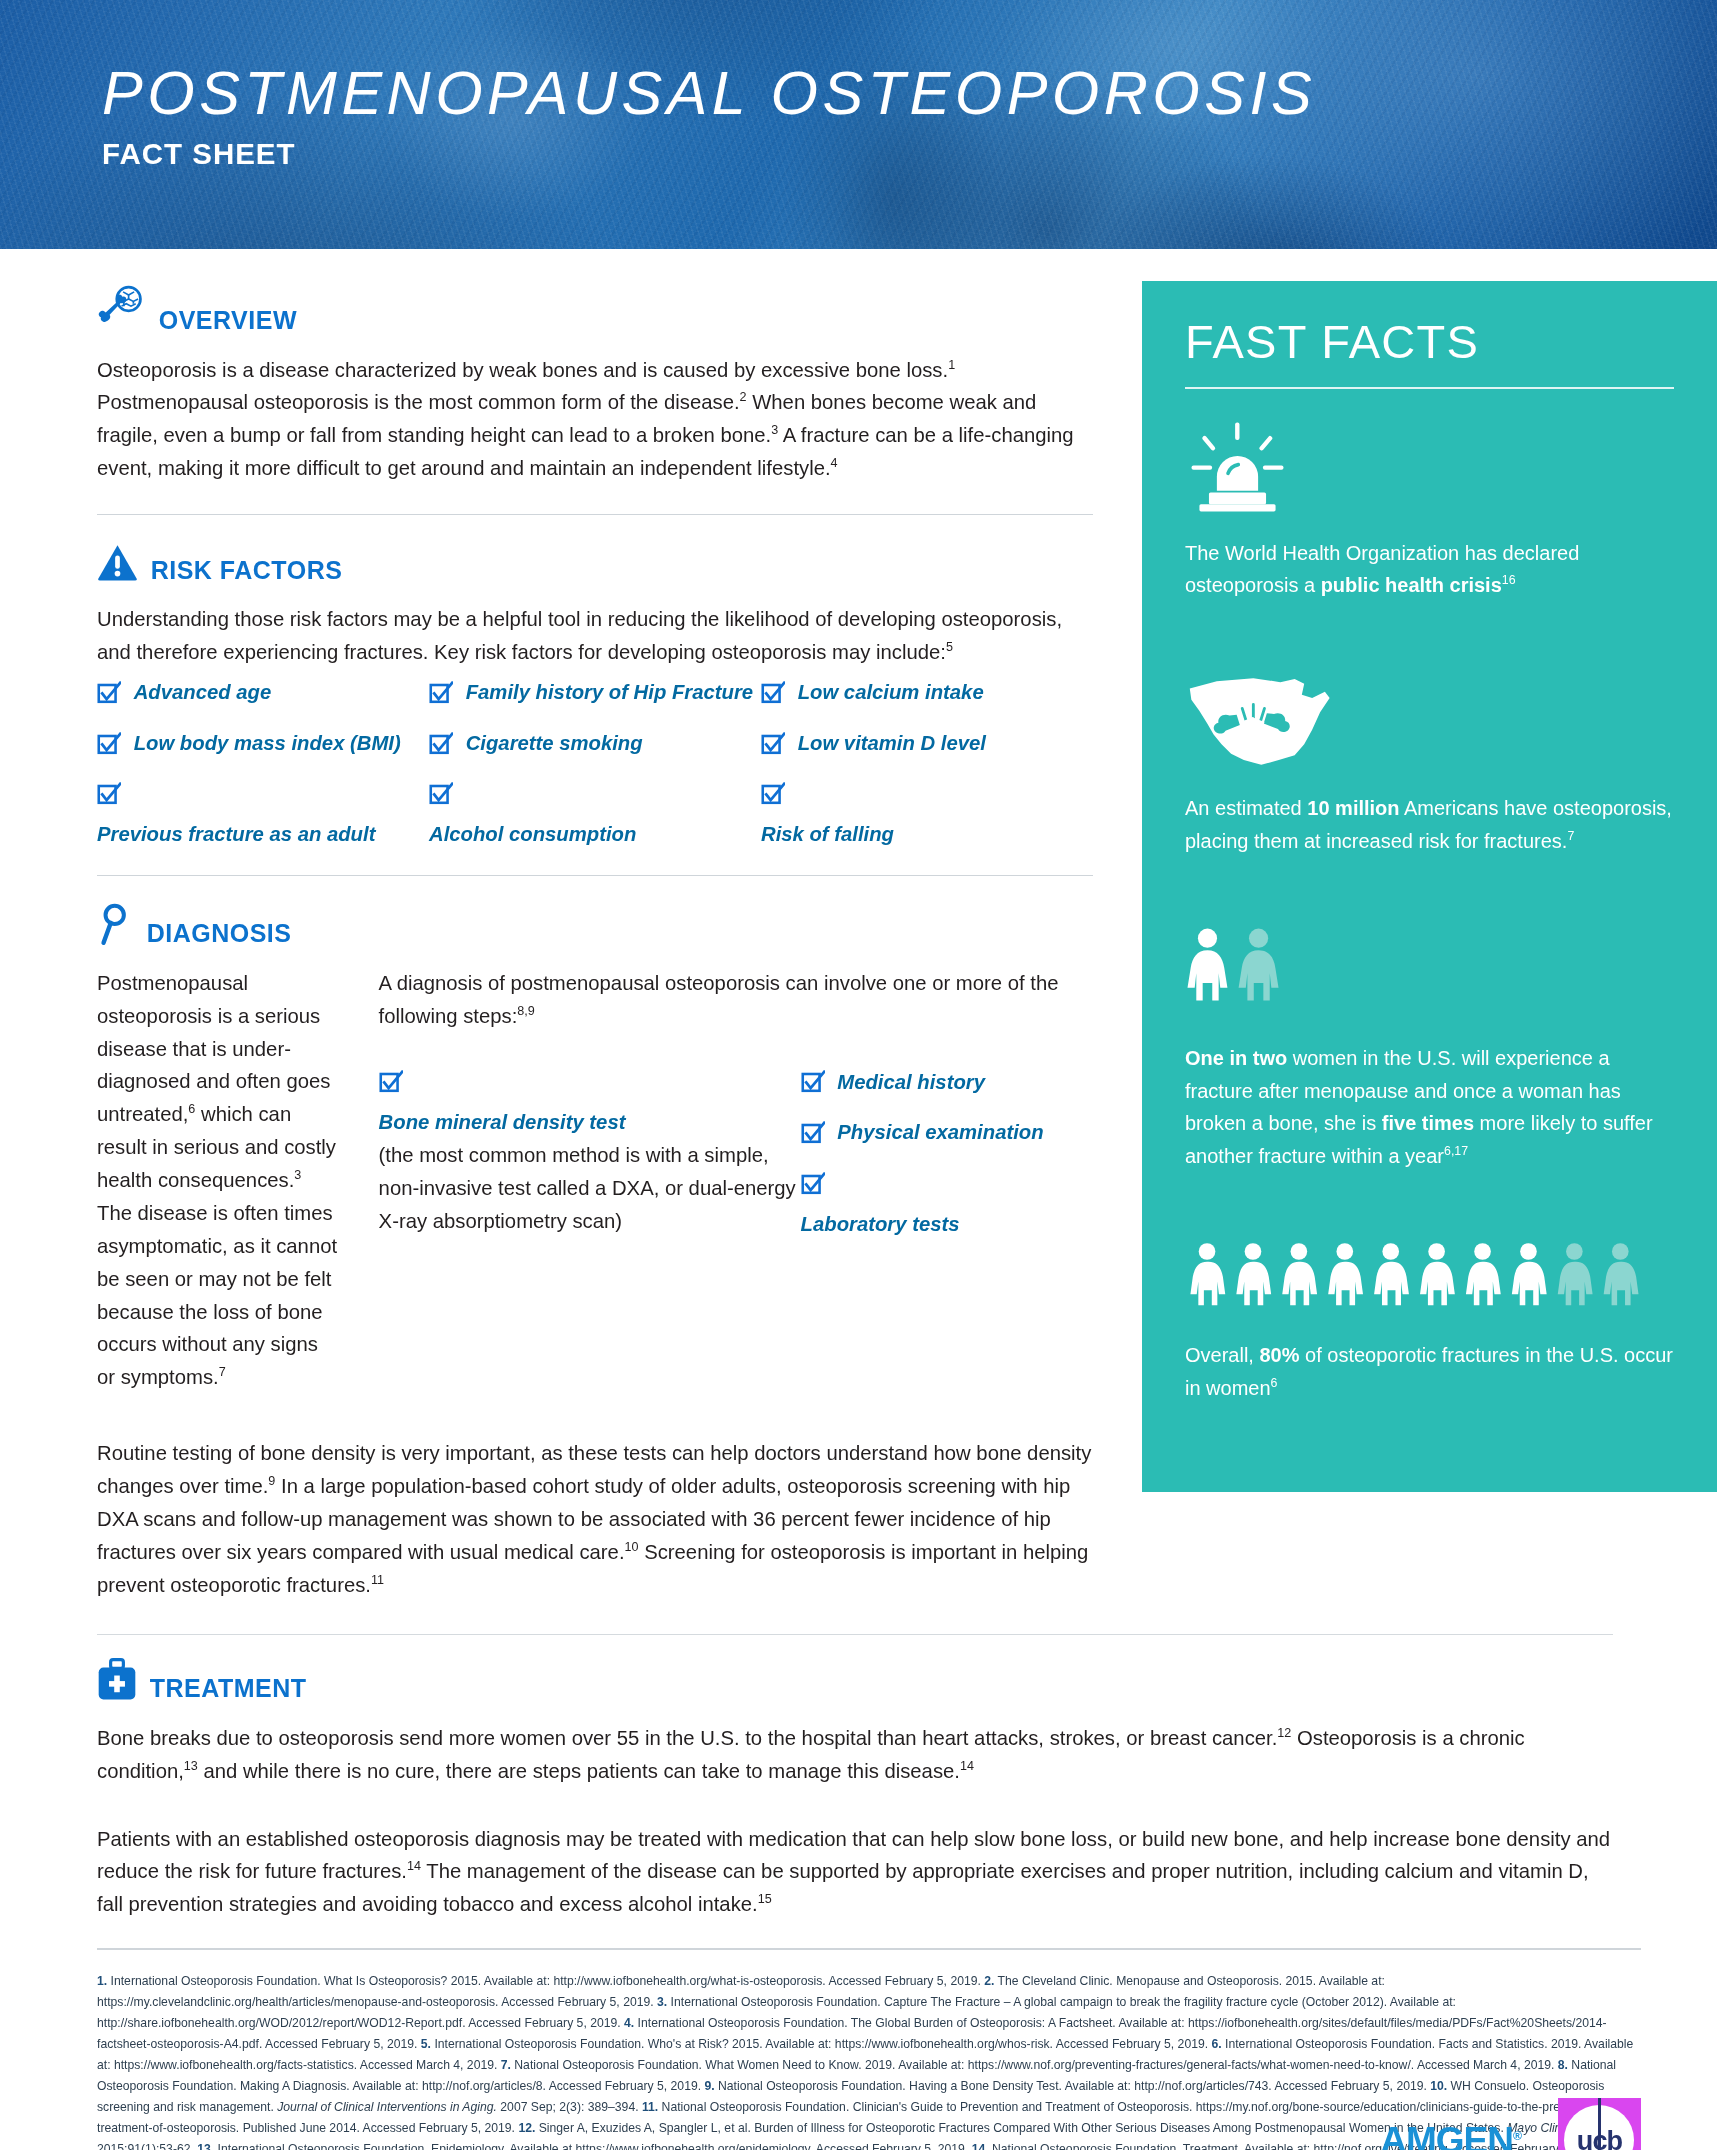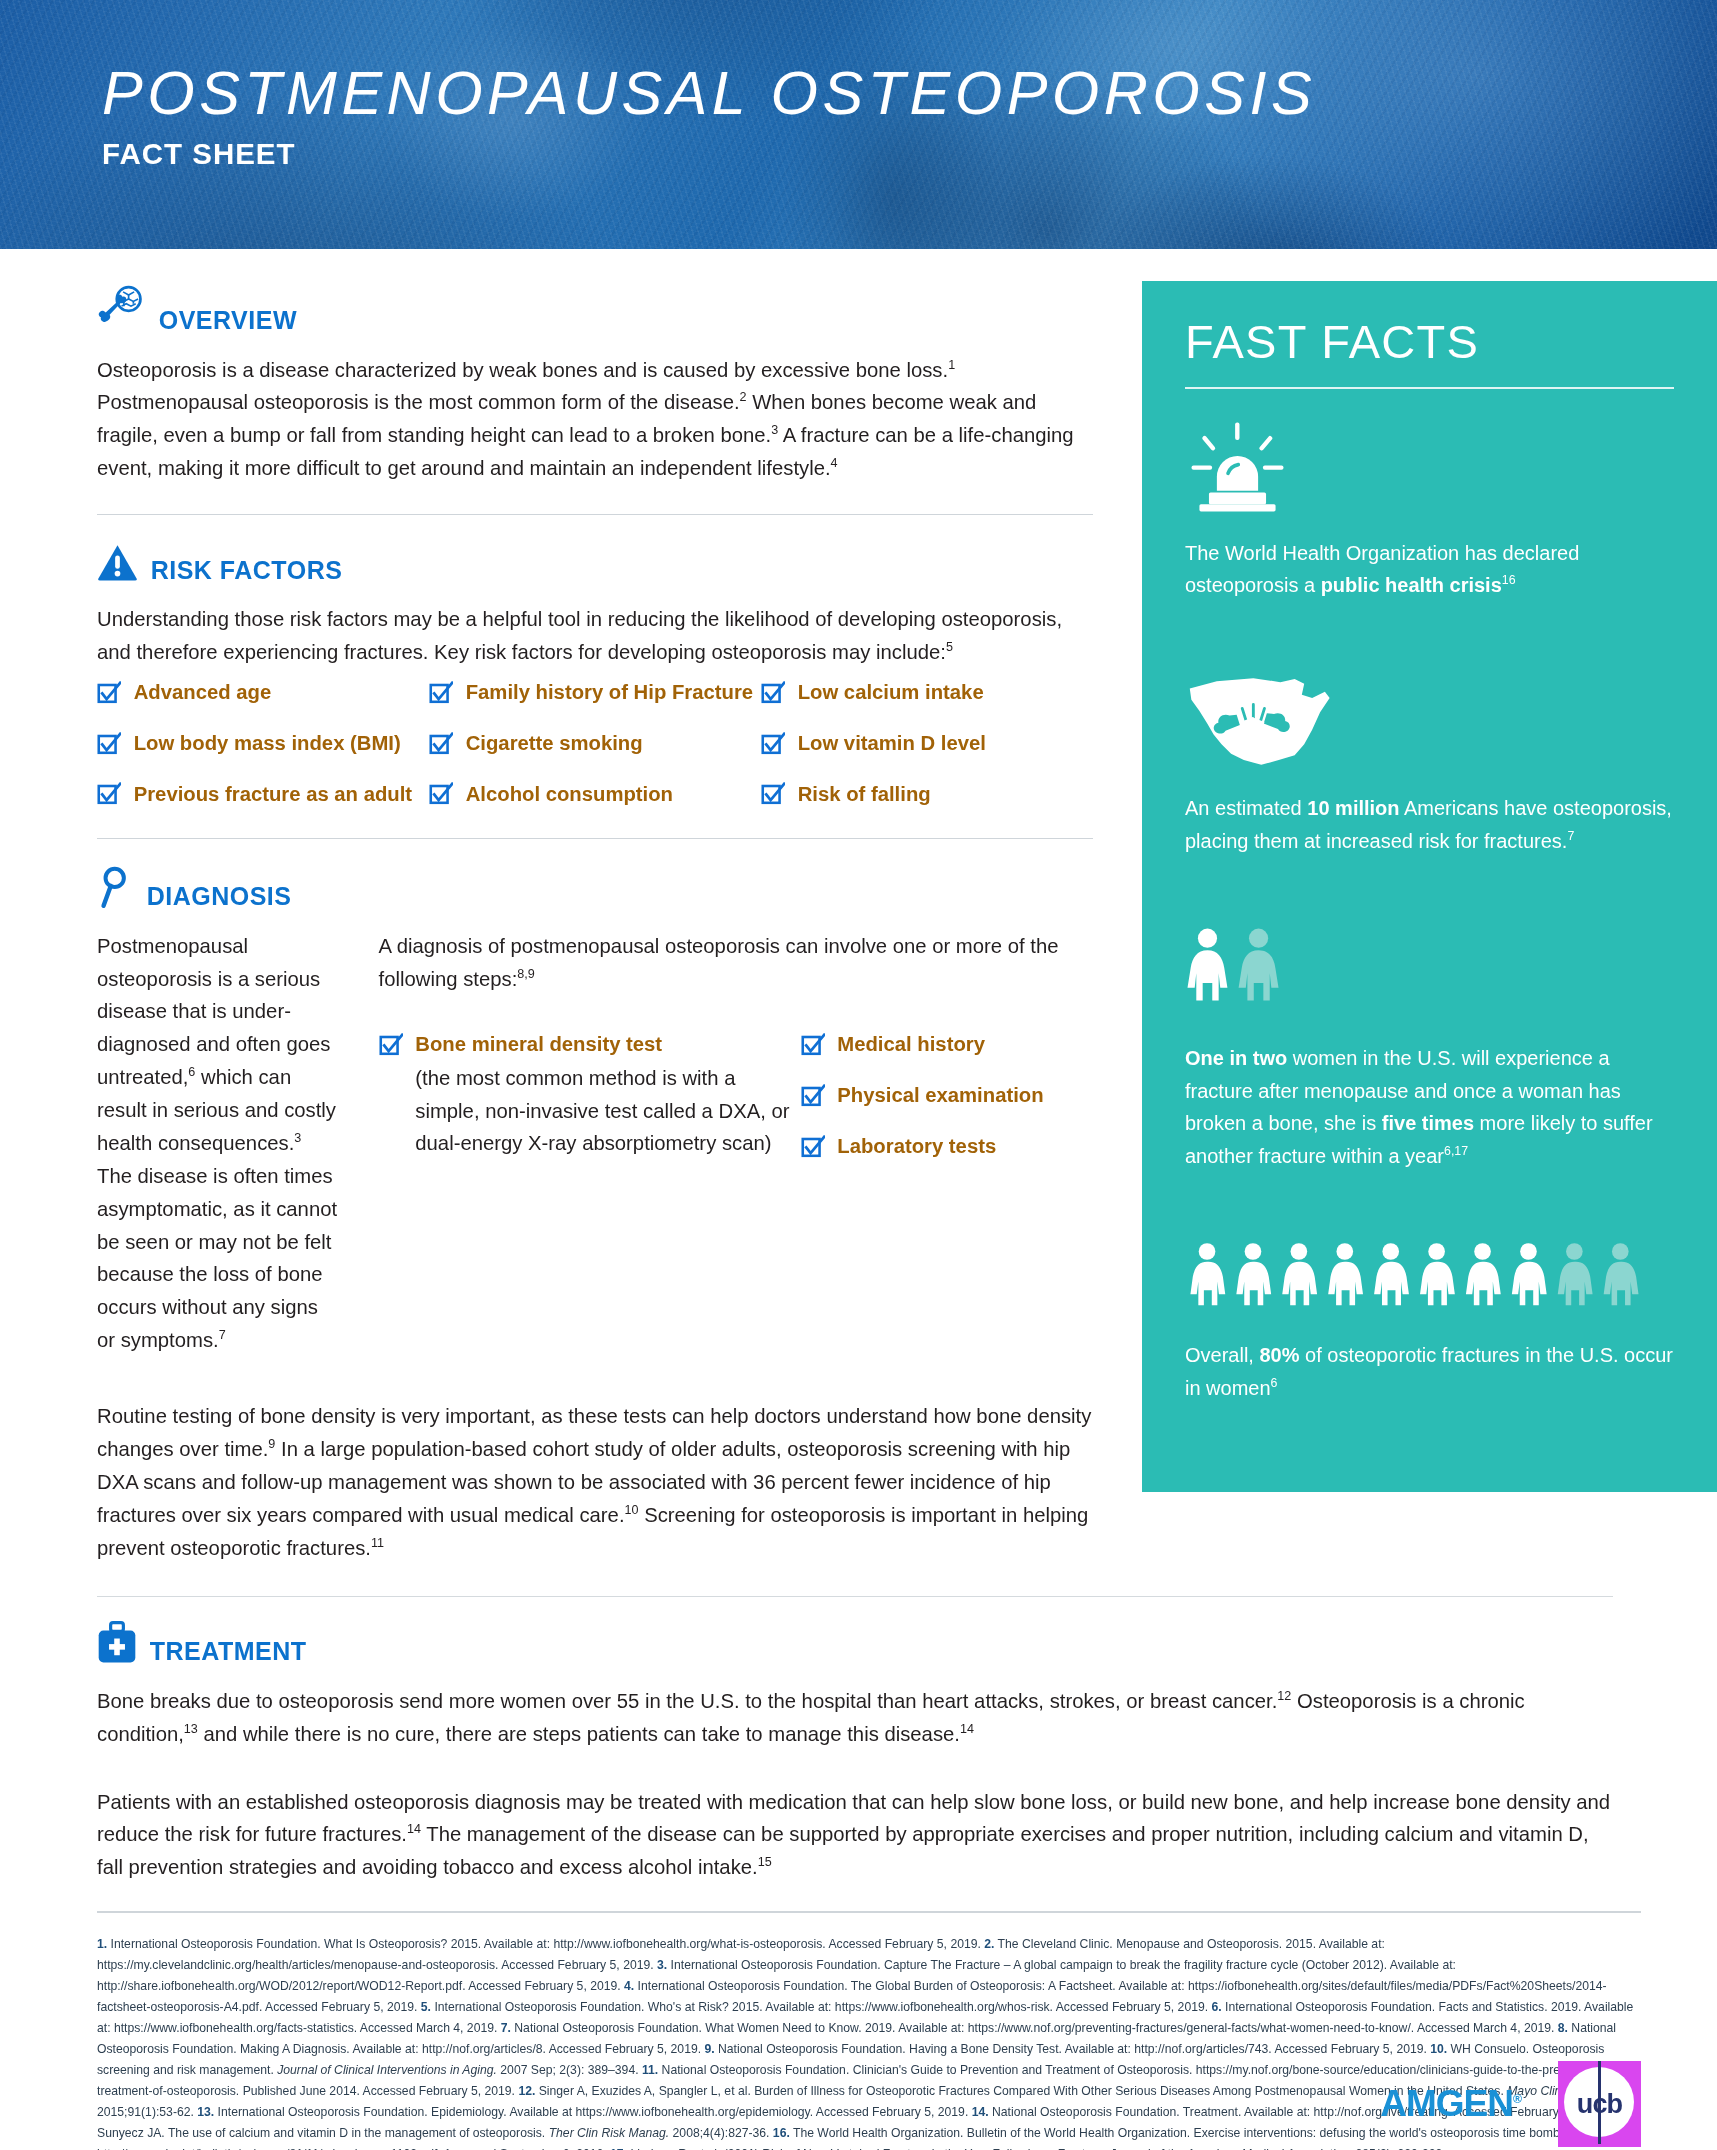--- a/index.html
+++ b/index.html
@@ -80,24 +80,24 @@
     color: #231f20;
   }
   .body-text sup { font-size: .62em; vertical-align: super; line-height: 0; }
   .hr { height: 0.8px; background: #cfd5da; margin: 29px 0 27px; }
   .hr-soft { height: 0.8px; background: #d5dade; margin: 27px 0 24px; }
 
   
   .cb-grid { display: flex; gap: 0; margin-top: 11px; }
   .cb-col { flex: 1 1 0; }
   .cb-item { display: flex; align-items: flex-start; gap: 12.7px; margin-bottom: 23px; }
-  .cb-item:last-child { margin-bottom: 0; }
+  .cb-item:last-child { margin-bottom: 0; flex-direction: column; }
   .cb-box { flex: 0 0 auto; margin-top: 0.8px; }
   .cb-label {
-    font-size: 20.3px; font-weight: 700; color: #a16207; line-height: 1.2;
+    font-size: 20.3px; font-weight: 700; color: #0369a1; line-height: 1.2; font-style: italic;
   }
   .cb-sub {
     font-size: 20.3px; font-weight: 400; color: #231f20;
     line-height: 1.62; margin-top: 4.8px;
   }
 
   
   .diag-wrap { display: flex; gap: 38px; }
   .diag-left { width: 287px; }
   .diag-right { flex: 1 1 auto; }

